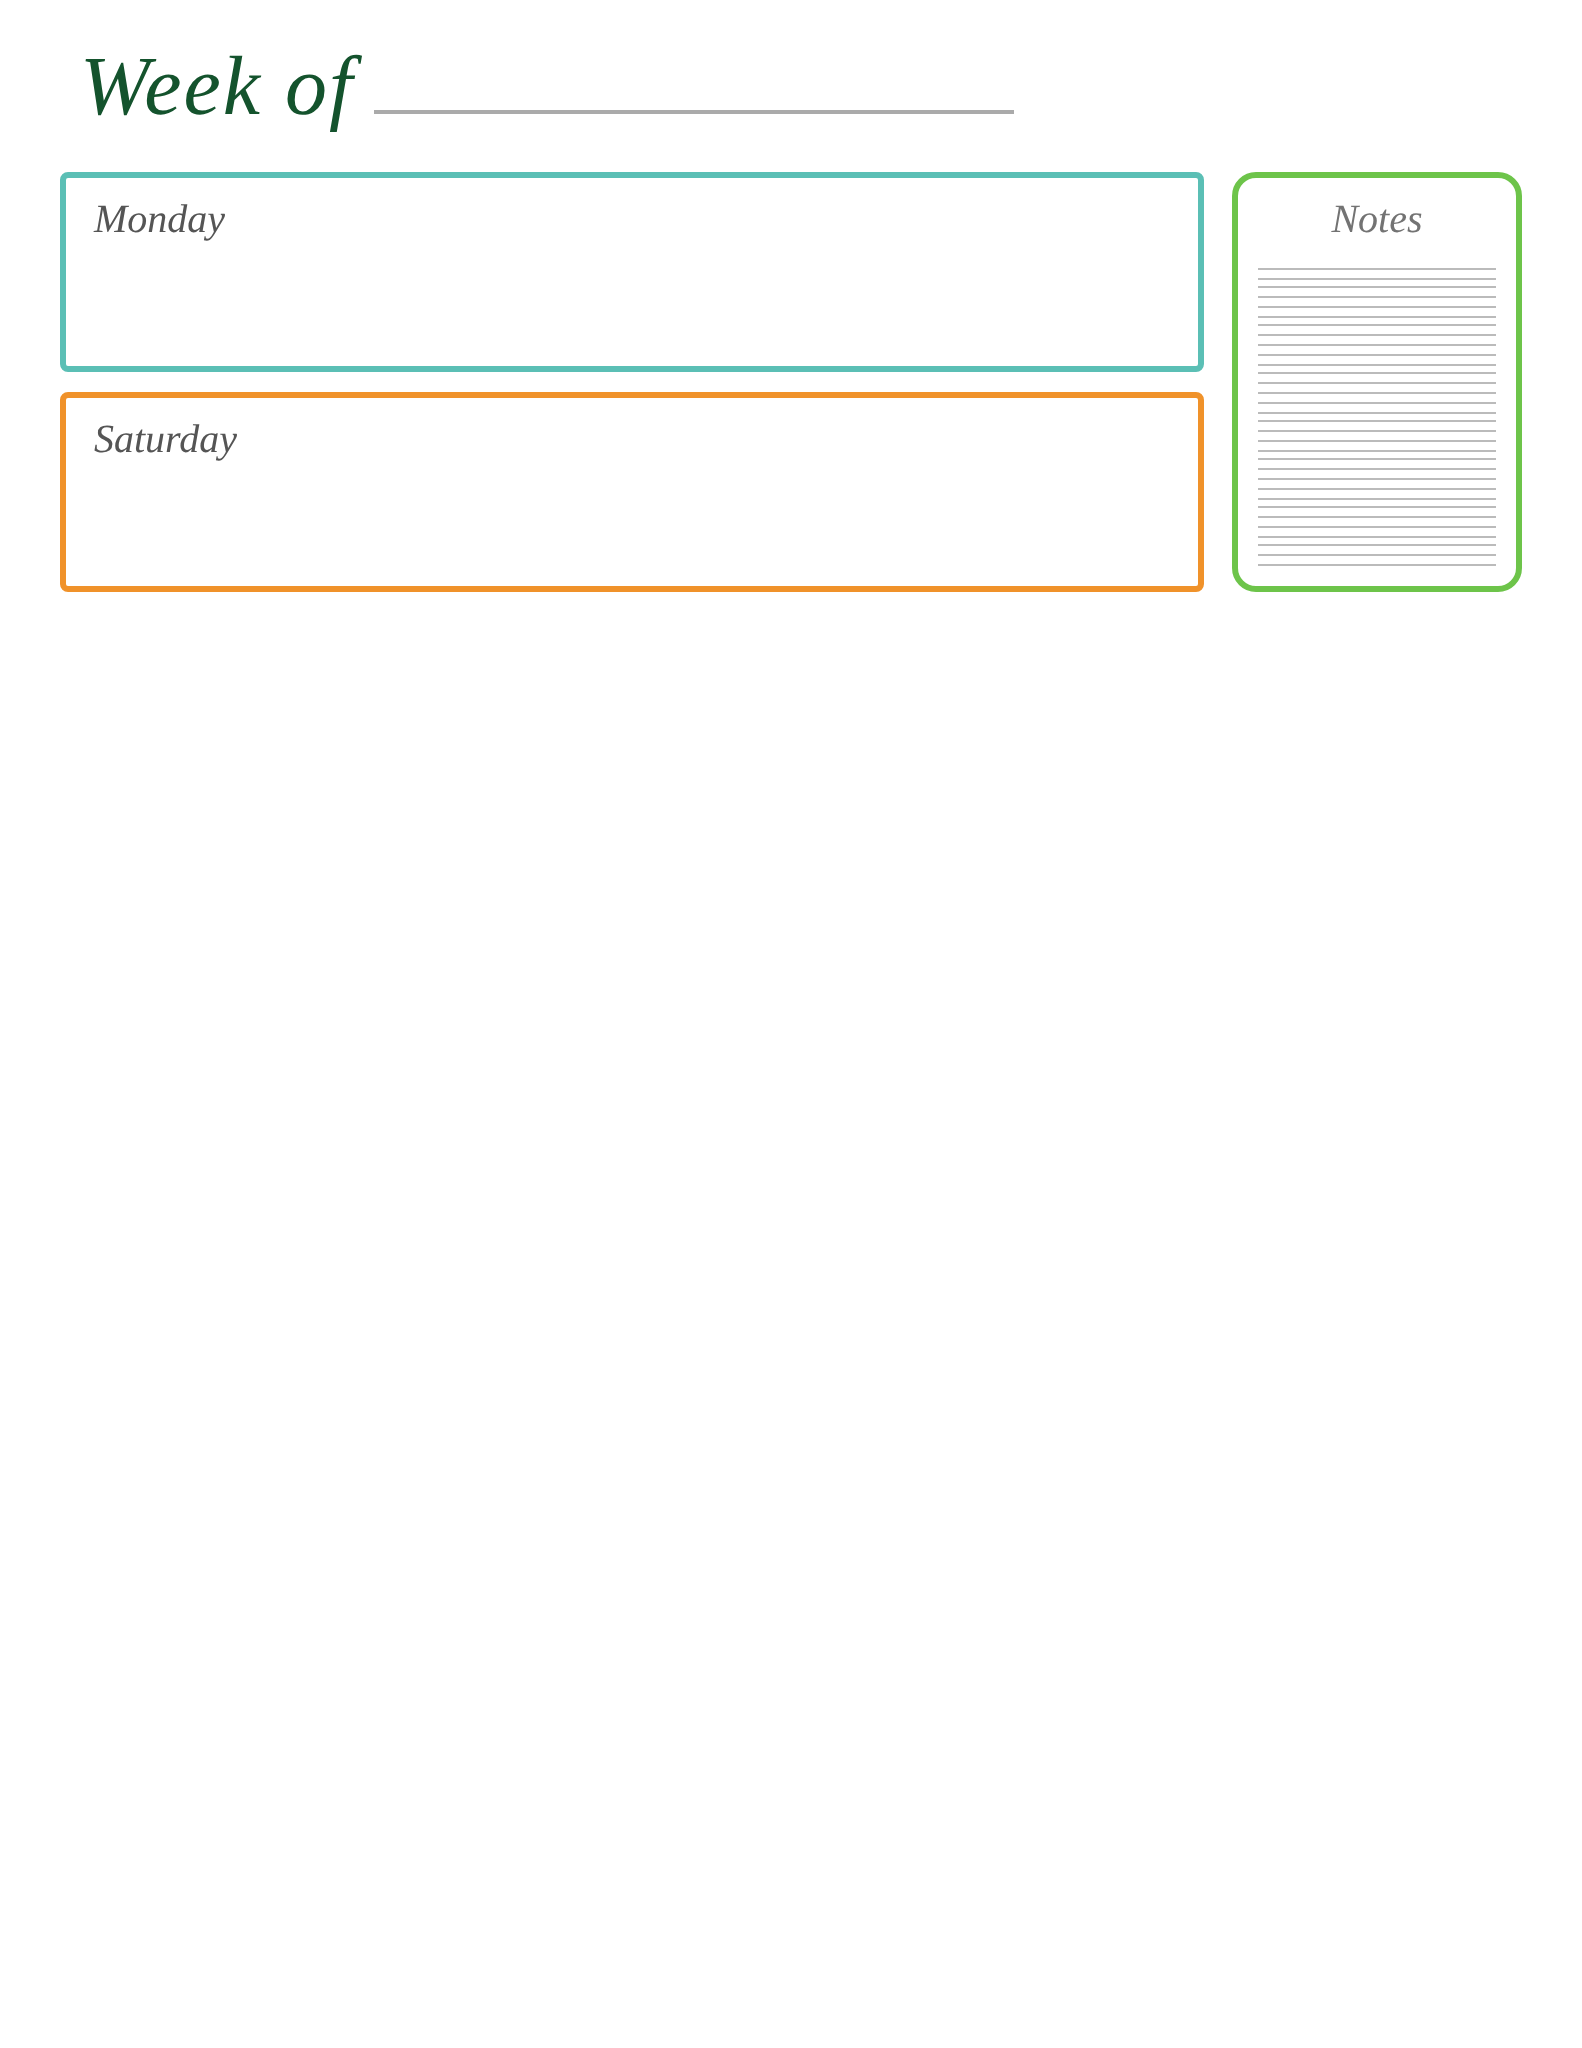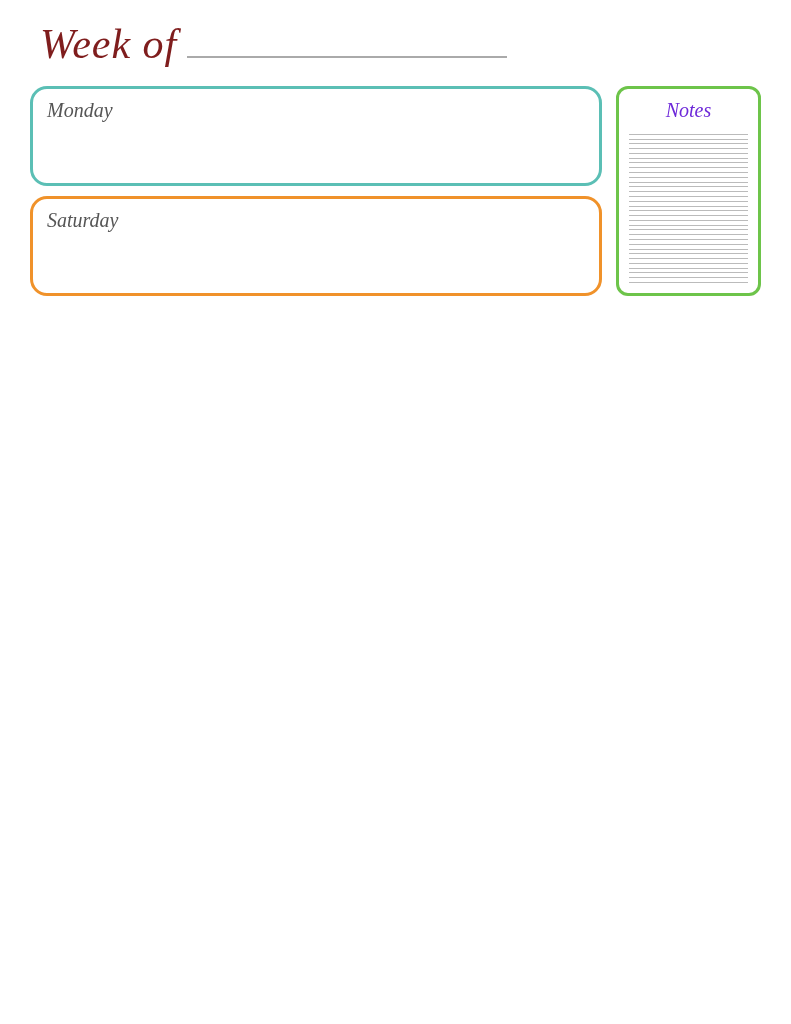--- a/index.html
+++ b/index.html
@@ -19,21 +19,21 @@
     .header {
       display: flex;
       align-items: baseline;
       margin-bottom: 18px;
       padding-left: 10px;
     }
 
     .week-of-label {
       font-style: italic;
       font-size: 42px;
-      color: #7f1d1d;
+      color: #14532d;
       letter-spacing: 1px;
       font-family: Georgia, serif;
     }
 
     .week-of-line {
       flex: 1;
       border-bottom: 2px solid #aaa;
       margin-left: 10px;
       margin-bottom: 8px;
       max-width: 320px;
@@ -46,21 +46,21 @@
     }
 
     .days-column {
       display: flex;
       flex-direction: column;
       gap: 10px;
       flex: 1;
     }
 
     .day-box {
-      border-radius: 17px;
+      border-radius: 4px;
       border-width: 3px;
       border-style: solid;
       padding: 10px 14px 6px 14px;
       background: #ffffff;
       min-height: 100px;
     }
 
     .day-box.monday {
       border-color: #5bbfb5;
     }
@@ -103,21 +103,21 @@
       background: #ffffff;
       padding: 10px 10px 10px 10px;
       display: flex;
       flex-direction: column;
       align-self: stretch;
     }
 
     .notes-title {
       font-style: italic;
       font-size: 20px;
-      color: #6d28d9;
+      color: #737373;
       font-family: Georgia, serif;
       text-align: center;
       margin-bottom: 8px;
     }
 
     .notes-lines {
       flex: 1;
       display: flex;
       flex-direction: column;
       justify-content: space-between;

